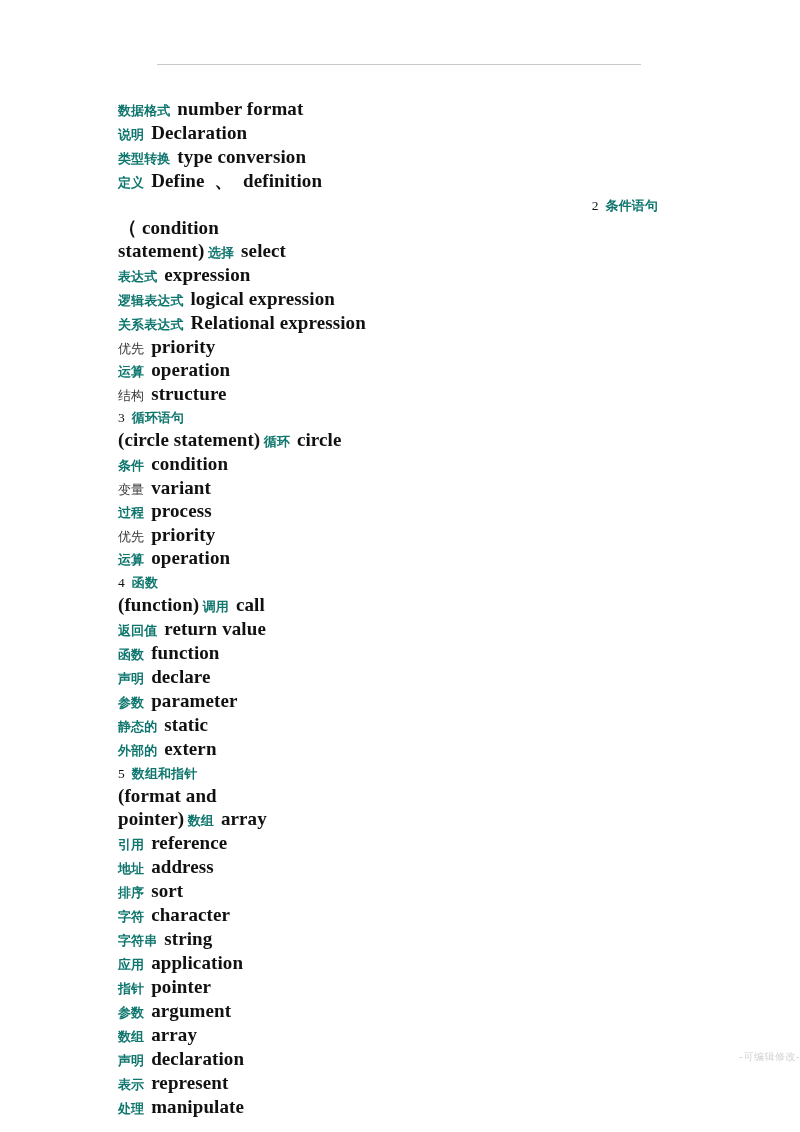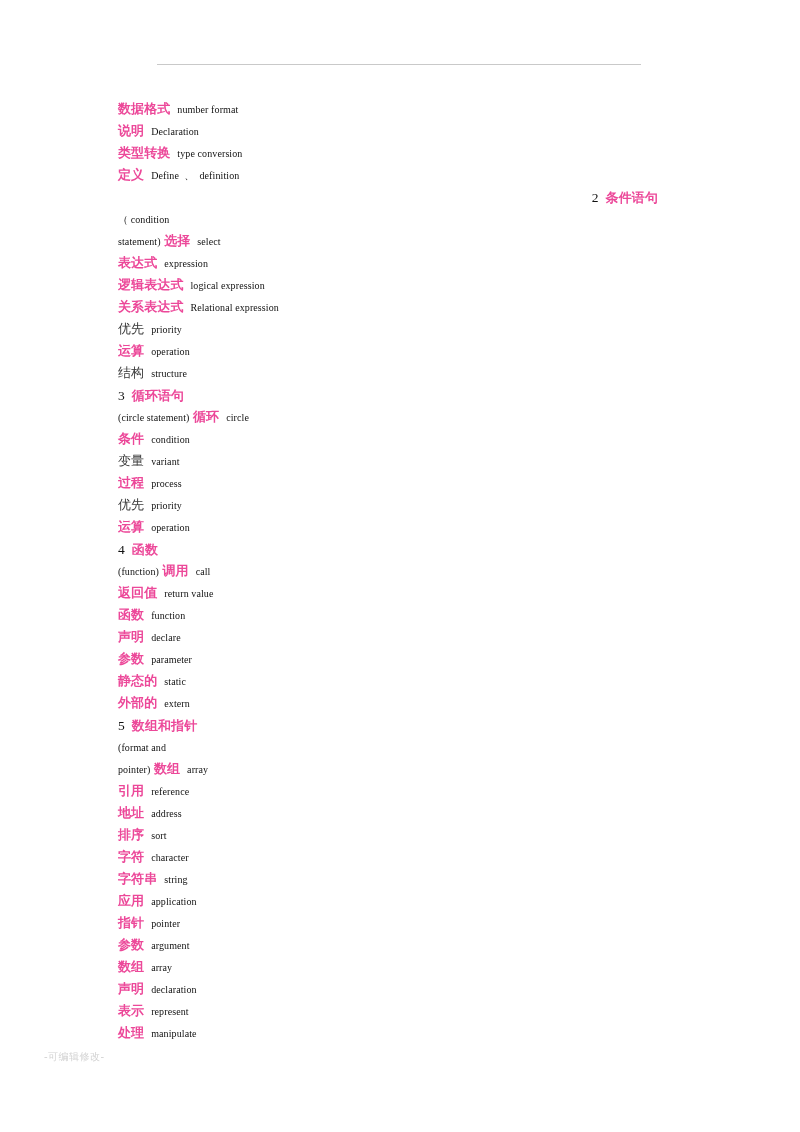--- a/index.html
+++ b/index.html
@@ -42,36 +42,36 @@
 
   .line {
     font-size: 13.5px;
     line-height: 21px;
     white-space: pre;
     letter-spacing: 0.1px;
   }
 
   
   .cn {
-    font-family: Liberation Serif, serif;
+    font-family: Liberation Mono, monospace;
     font-weight: 700;
     font-size: 13px;
-    color: #ec4899;
+    color: #0f766e;
   }
   
   .cn-light {
     font-family: "DejaVu Sans", "Liberation Sans", sans-serif;
     font-weight: 400;
     font-size: 13px;
     color: #3a3a3a;
   }
   .en {
     font-family: "Liberation Serif", "DejaVu Serif", serif;
-    font-weight: 400;
-    font-size: 10px;
+    font-weight: 700;
+    font-size: 19px;
     color: #111111;
   }
   .num {
     font-family: "Liberation Serif", "DejaVu Serif", serif;
     font-size: 13.5px;
     color: #111111;
   }
 
   
   .line.section-gap {
@@ -80,21 +80,21 @@
   }
   .line.section-heading {
     margin-top: 1px;
   }
 
   #footer-note {
     position: absolute;
     left: 0;
     right: 0;
     top: 1050px;
-    text-align: left;
+    text-align: right;
     font-family: "DejaVu Sans", "Liberation Sans", sans-serif;
     font-size: 10px;
     color: #d2d2d2;
     letter-spacing: 0.5px;
     padding-left: 44px;
   }
 </style>
 </head>
 <body>
 

